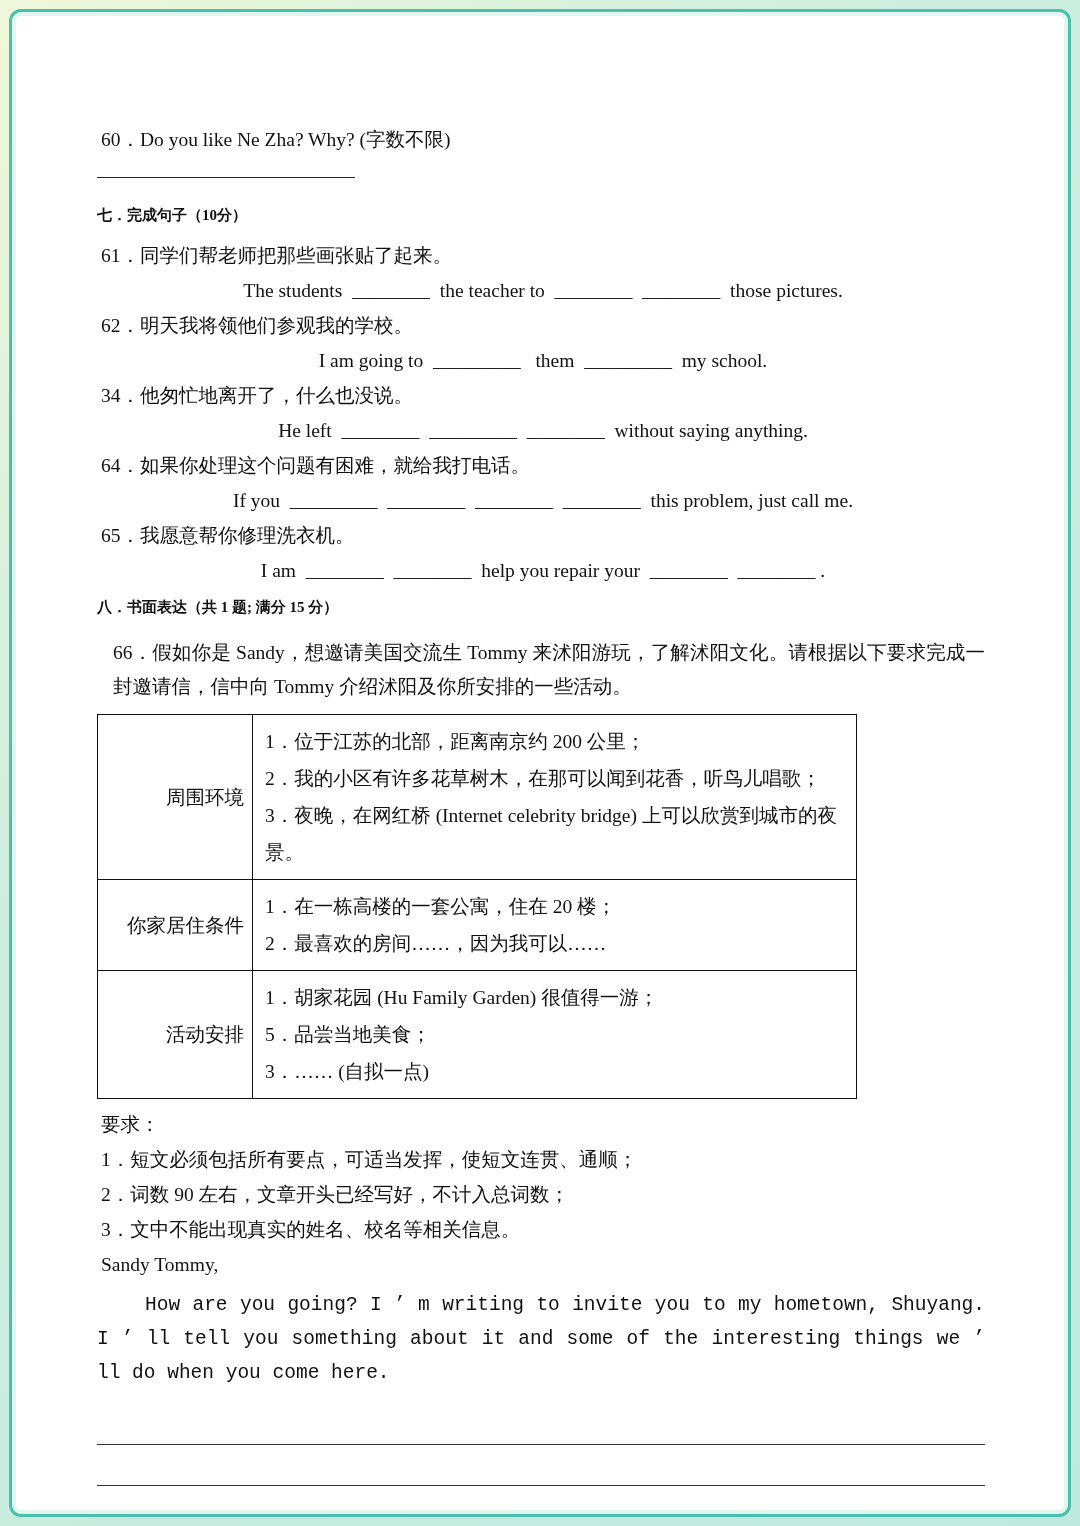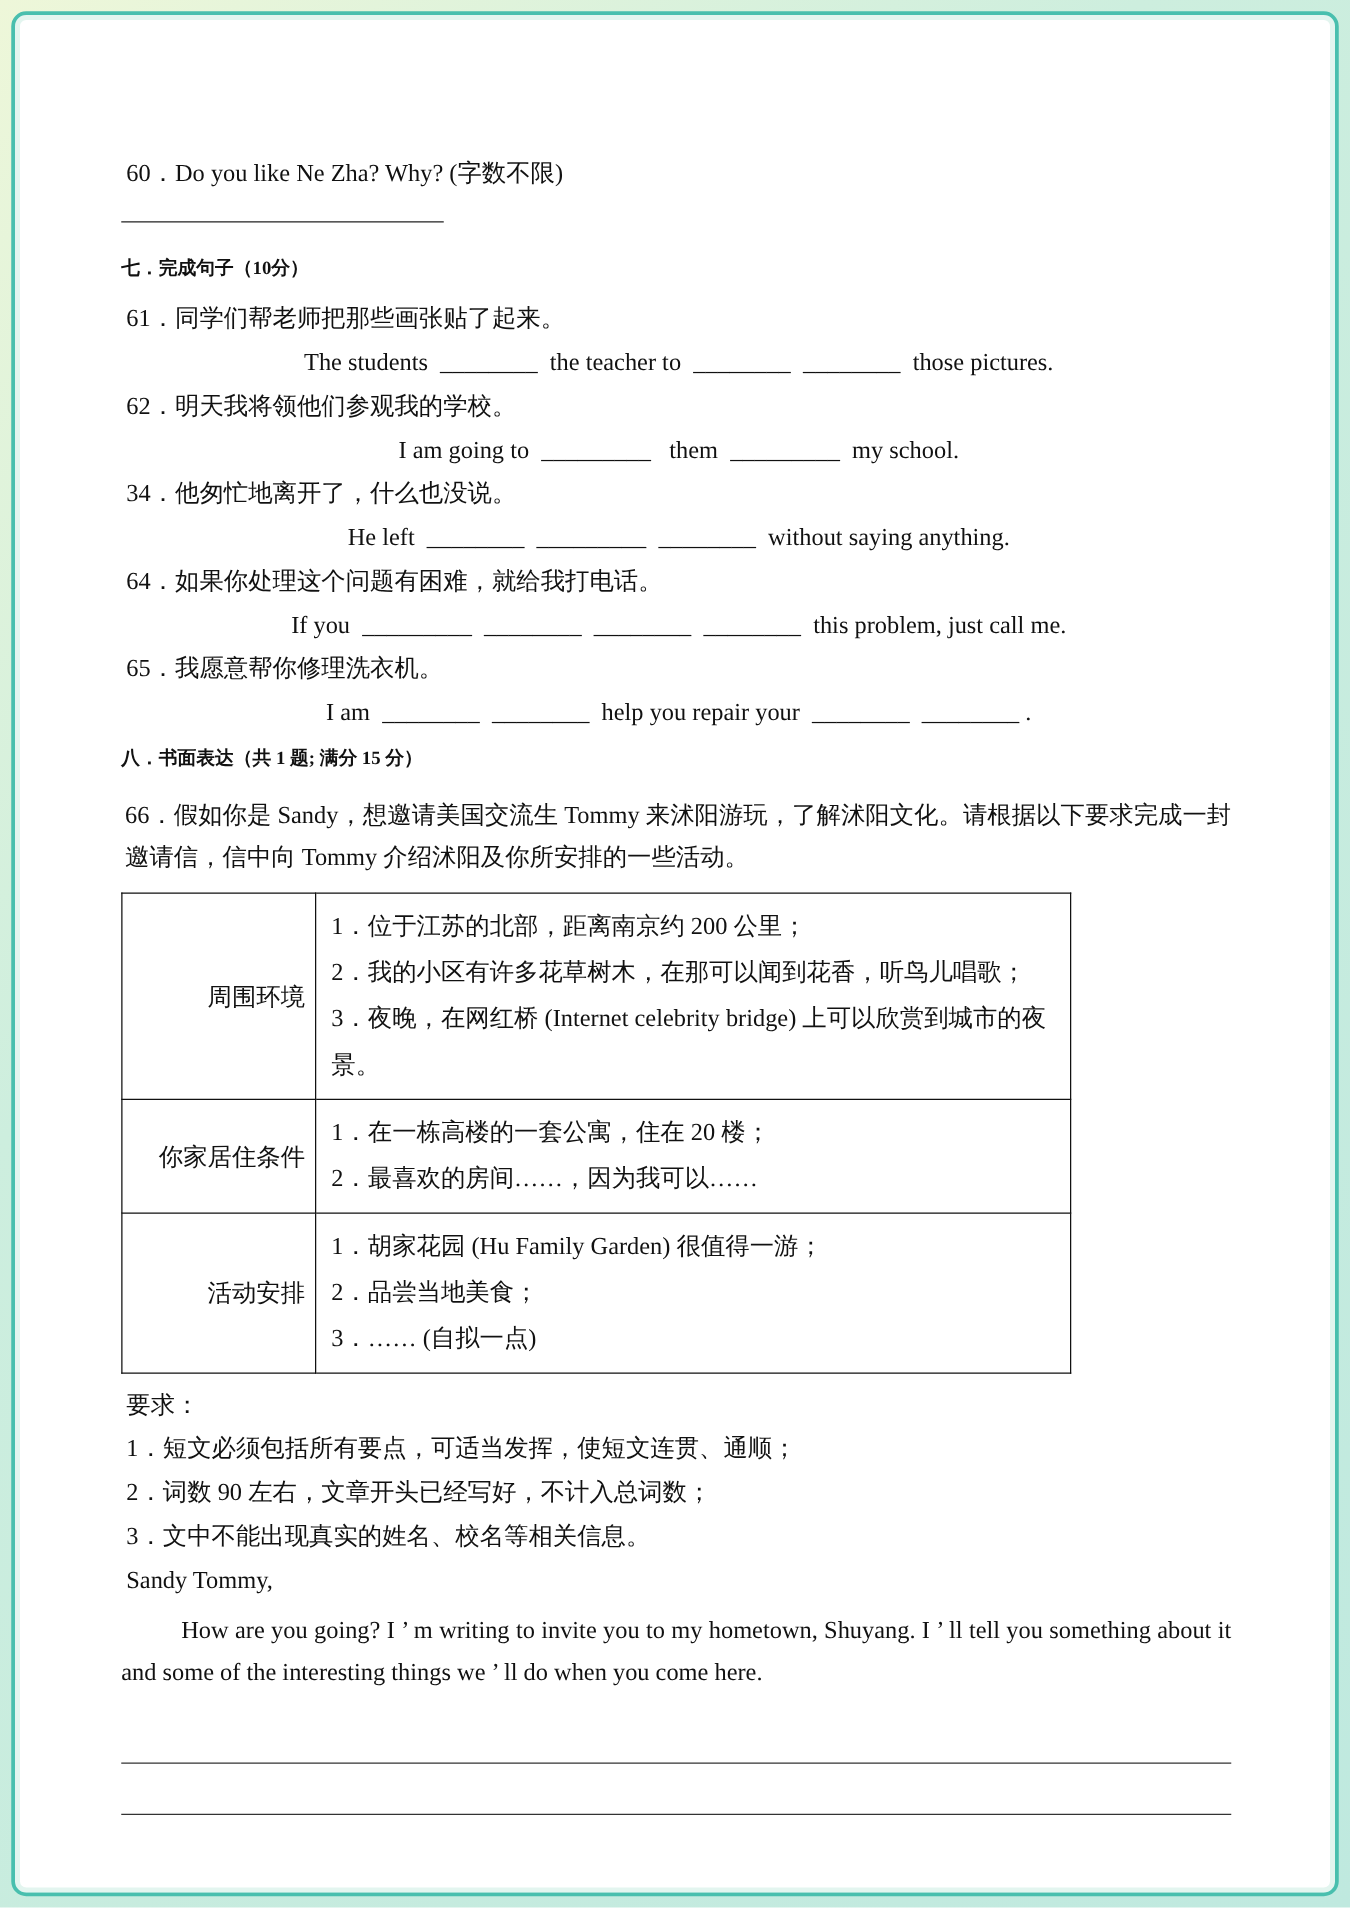--- a/index.html
+++ b/index.html
@@ -18,27 +18,27 @@
     box-shadow: inset 0 0 0 4px #e3f5ef;
   }
   .content{
     position:absolute;left:97px;right:95px;top:128px;
     font-size:19.5px;
   }
   .t-line{line-height:23px;margin:0 0 12px 4px;}
   .en-line{white-space:pre-wrap;text-align:center;}
   .heading{font-weight:700;font-size:15px;line-height:26px;margin:6px 0 16px 0;}
   .answer-line{width:258px;height:14px;border-bottom:1.6px solid #222;margin:4px 0 24px 0;}
-  .para{line-height:34px;margin:0 0 10px 3px;text-align:justify;}
+  .para{line-height:34px;margin:0 0 10px 16px;text-align:justify;}
   .info-table{border-collapse:collapse;margin:6px 0 14px 0;width:760px;table-layout:fixed;}
   .info-table td{border:1.6px solid #111;vertical-align:middle;font-family:Liberation Serif, serif;}
   .row-label{width:138px;padding:6px 8px;text-align:right;}
   .row-content{padding:8px 10px 8px 12px;}
   .cell-line{line-height:37px;}
-  .letter-body{line-height:34px;text-align:justify;text-indent:48px;margin:0 0 8px 0;}
+  .letter-body{line-height:34px;text-align:justify;text-indent:48px;margin:0 0 8px 0;font-family:Liberation Mono, monospace;}
   .writing-line{height:24px;border-bottom:1.4px solid #333;margin:0 0 16px 0;}
   .writing-gap{height:22px;}
 </style>
 </head>
 <body>
 
 <div class="frame"></div>
 
 <div class="content">
 
@@ -86,21 +86,21 @@
       <td class="row-label">你家居住条件</td>
       <td class="row-content">
         <div class="cell-line">1．在一栋高楼的一套公寓，住在 20 楼；</div>
         <div class="cell-line">2．最喜欢的房间……，因为我可以……</div>
       </td>
     </tr>
     <tr>
       <td class="row-label">活动安排</td>
       <td class="row-content">
         <div class="cell-line">1．胡家花园 (Hu Family Garden) 很值得一游；</div>
-        <div class="cell-line">2．品尝当地美食；</div>
+        <div class="cell-line">5．品尝当地美食；</div>
         <div class="cell-line">3．…… (自拟一点)</div>
       </td>
     </tr>
   </tbody>
     </table>
 
   <div class="t-line">要求：</div>
   <div class="t-line">1．短文必须包括所有要点，可适当发挥，使短文连贯、通顺；</div>
   <div class="t-line">2．词数 90 左右，文章开头已经写好，不计入总词数；</div>
   <div class="t-line">3．文中不能出现真实的姓名、校名等相关信息。</div>

